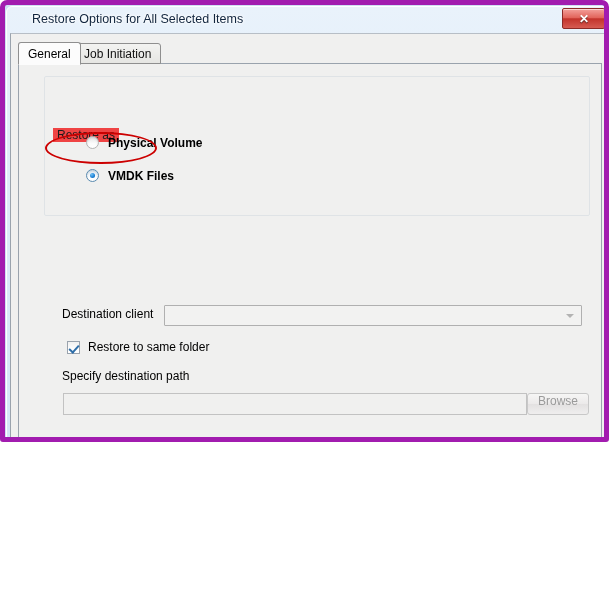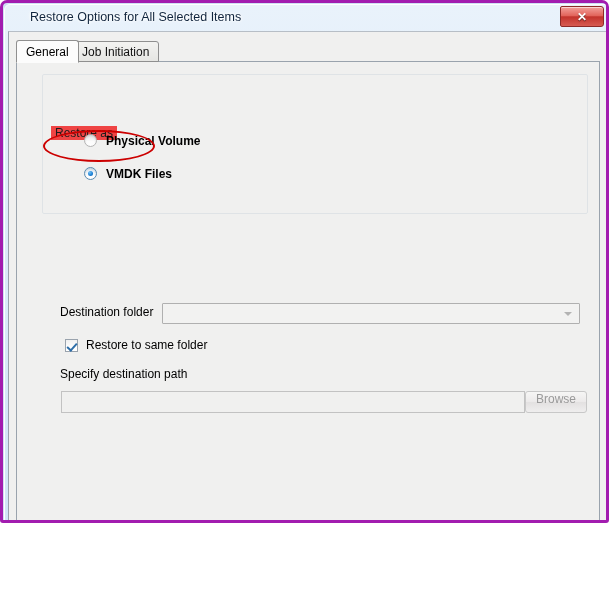--- a/index.html
+++ b/index.html
@@ -8,23 +8,23 @@
     background:#ffffff;
     font-family:"Liberation Sans", sans-serif;
     font-size:12px;
     color:#000000;
     overflow:hidden;
     -webkit-font-smoothing:antialiased;
   }
 
   
   .window{
-    position:absolute;left:0;top:0;width:609px;height:523px;
-    box-sizing:border-box;
-    border:3px solid #a21caf;
+    position:absolute;left:0;top:0;width:609px;height:442px;
+    box-sizing:border-box;
+    border:5px solid #a21caf;
     border-radius:7px 7px 3px 3px;
     background:#cfe0f4;
     overflow:hidden;
   }
   .frame-glass{
     position:absolute;left:1px;top:1px;width:607px;height:588px;
     box-sizing:border-box;
     border-radius:6px 6px 2px 2px;
     background:linear-gradient(180deg,#e9f2fb 0%,#dcebfa 40%,#cfe3f7 100%);
     border:1px solid #ffffff;
@@ -285,21 +285,21 @@
         <span class="radio"></span>
         <span class="radio-label">Physical Volume</span>
       </div>
 
       <div class="radio-row" style="top:105px;">
         <span class="radio checked"></span>
         <span class="radio-label">VMDK Files</span>
       </div>
 
 
-      <div class="dest-label">Destination folder</div>
+      <div class="dest-label">Destination client</div>
       <div class="combo">
         <span class="combo-arrow"></span>
       </div>
 
       <div class="check-row">
         <span class="checkbox checked"></span>
         <span class="check-label">Restore to same folder</span>
       </div>
 
       <div class="path-label">Specify destination path</div>

